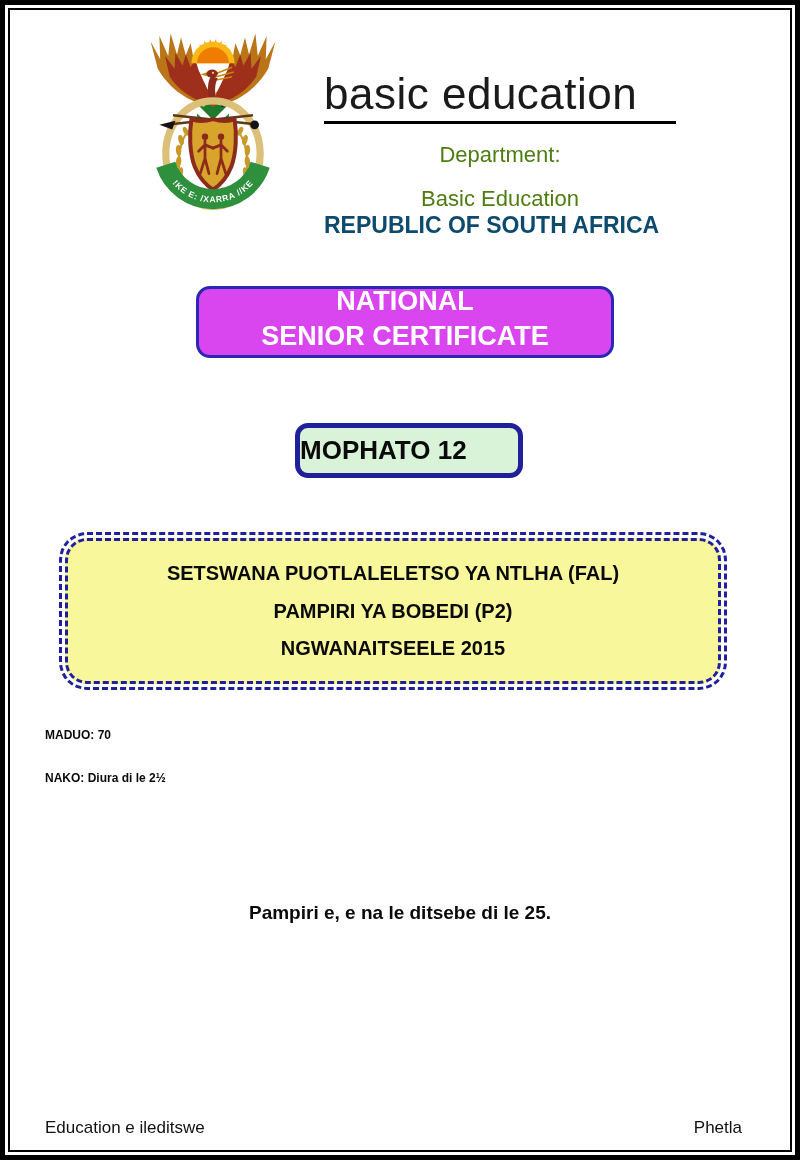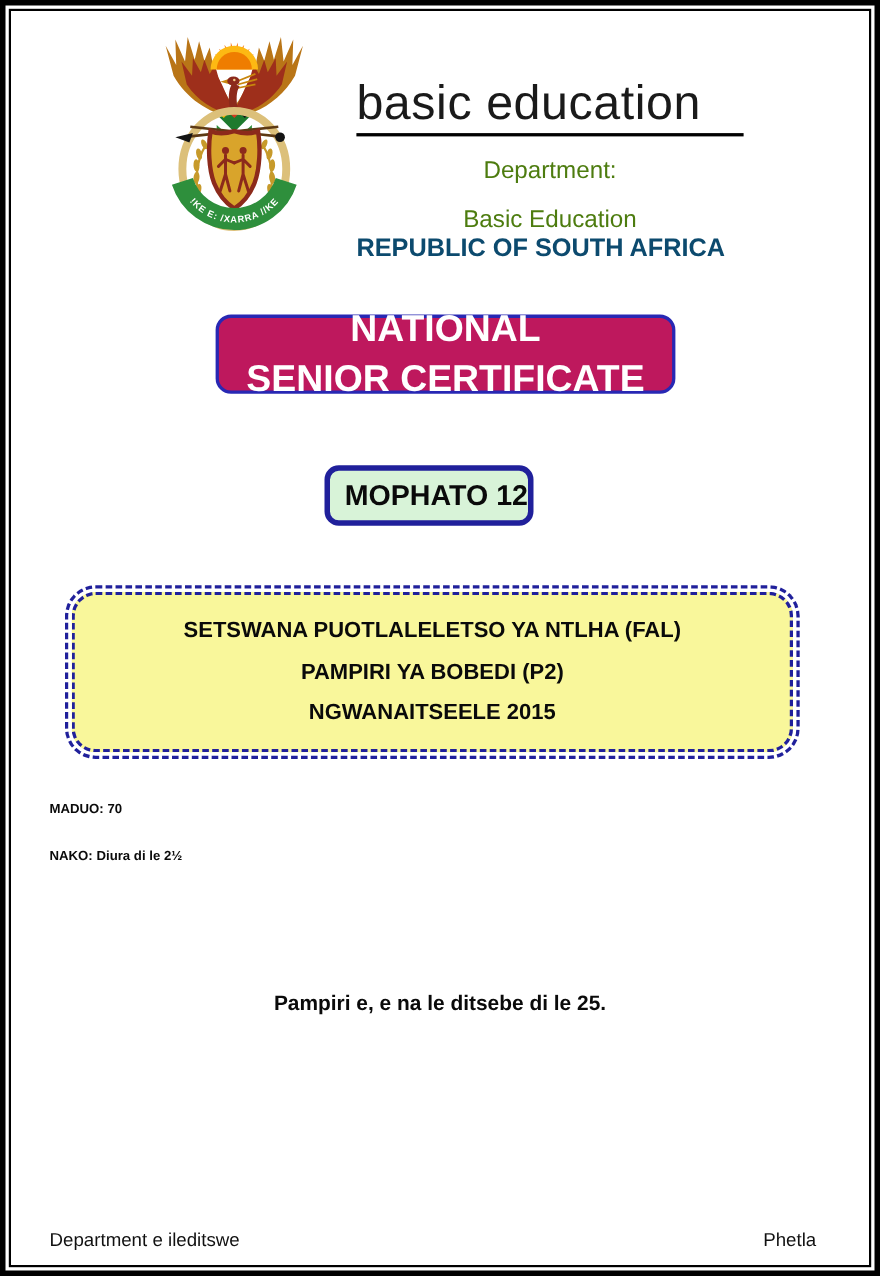--- a/index.html
+++ b/index.html
@@ -15,29 +15,29 @@
   .crest { position:absolute; left:128px; top:26px; width:160px; height:194px; }
   .logo-text { position:absolute; left:319px; top:66px; }
   .wordmark { font-size:44px; line-height:1.05; color:#1a1a1a; letter-spacing:0.5px; }
   .wordmark-rule { width:352px; height:3px; background:#000; margin-top:4px; }
   .dept-line { font-size:22px; line-height:1.18; margin-top:18px; color:#4d7c0f;text-align:center; }
   .dept-line:first-of-type { margin-top:8px; }
   .country { font-size:23px; font-weight:bold; line-height:1.2; color:#0c4a6e; }
   
   .nsc-box {
     position:absolute; left:191px; top:281px; width:418px; height:72px;
-    background:#be185d; border:3px solid #2828b4; border-radius:14px;
-    display:flex; flex-direction:column; justify-content:center; align-items:center;
-    color:#fff; font-weight:bold; font-size:34px; line-height:1.32; text-align:center;
+    background:#d946ef; border:3px solid #2828b4; border-radius:14px;
+    display:flex; flex-direction:column; justify-content:flex-end; align-items:center;
+    color:#fff; font-weight:bold; font-size:27px; line-height:1.32; text-align:center;
   }
   
   .grade-box {
-    position:absolute; left:290px; top:418px; width:190px; height:55px;
+    position:absolute; left:290px; top:418px; width:228px; height:55px;
     background:#d8f3d8; border:5px solid #20209b; border-radius:13px;
-    display:flex; align-items:center; justify-content:flex-end;
+    display:flex; align-items:center; justify-content:flex-start;
     font-weight:bold; font-size:26px; color:#0a0a0a;
   }
   
   .subject-outer {
     position:absolute; left:54px; top:527px; width:668px; height:158px;
     border:3px dashed #20209b; border-radius:28px; padding:3px; background:transparent;
   }
   .subject-inner {
     width:100%; height:100%; border:3px dashed #20209b; border-radius:22px;
     background:#f9f79b; display:flex; flex-direction:column; justify-content:space-evenly;
@@ -171,16 +171,16 @@
     </div>
   </div>
 
   <div class="details">
     <div class="row">MADUO: 70</div>
     <div class="row">NAKO: Diura di le 2½</div>
   </div>
 
   <div class="note">Pampiri e, e na le ditsebe di le 25.</div>
 
-  <div class="footer-left">Department e ileditswe</div>
+  <div class="footer-left">Education e ileditswe</div>
   <div class="footer-right">Phetla</div>
 
 </div>
 
 </body></html>

